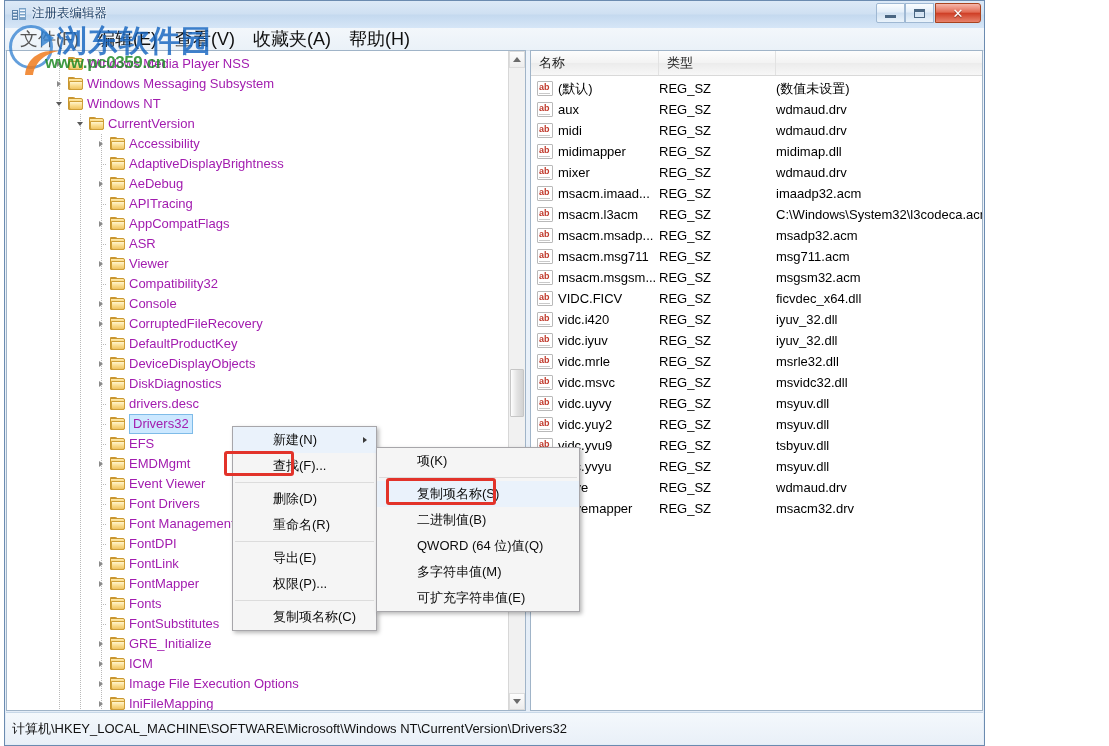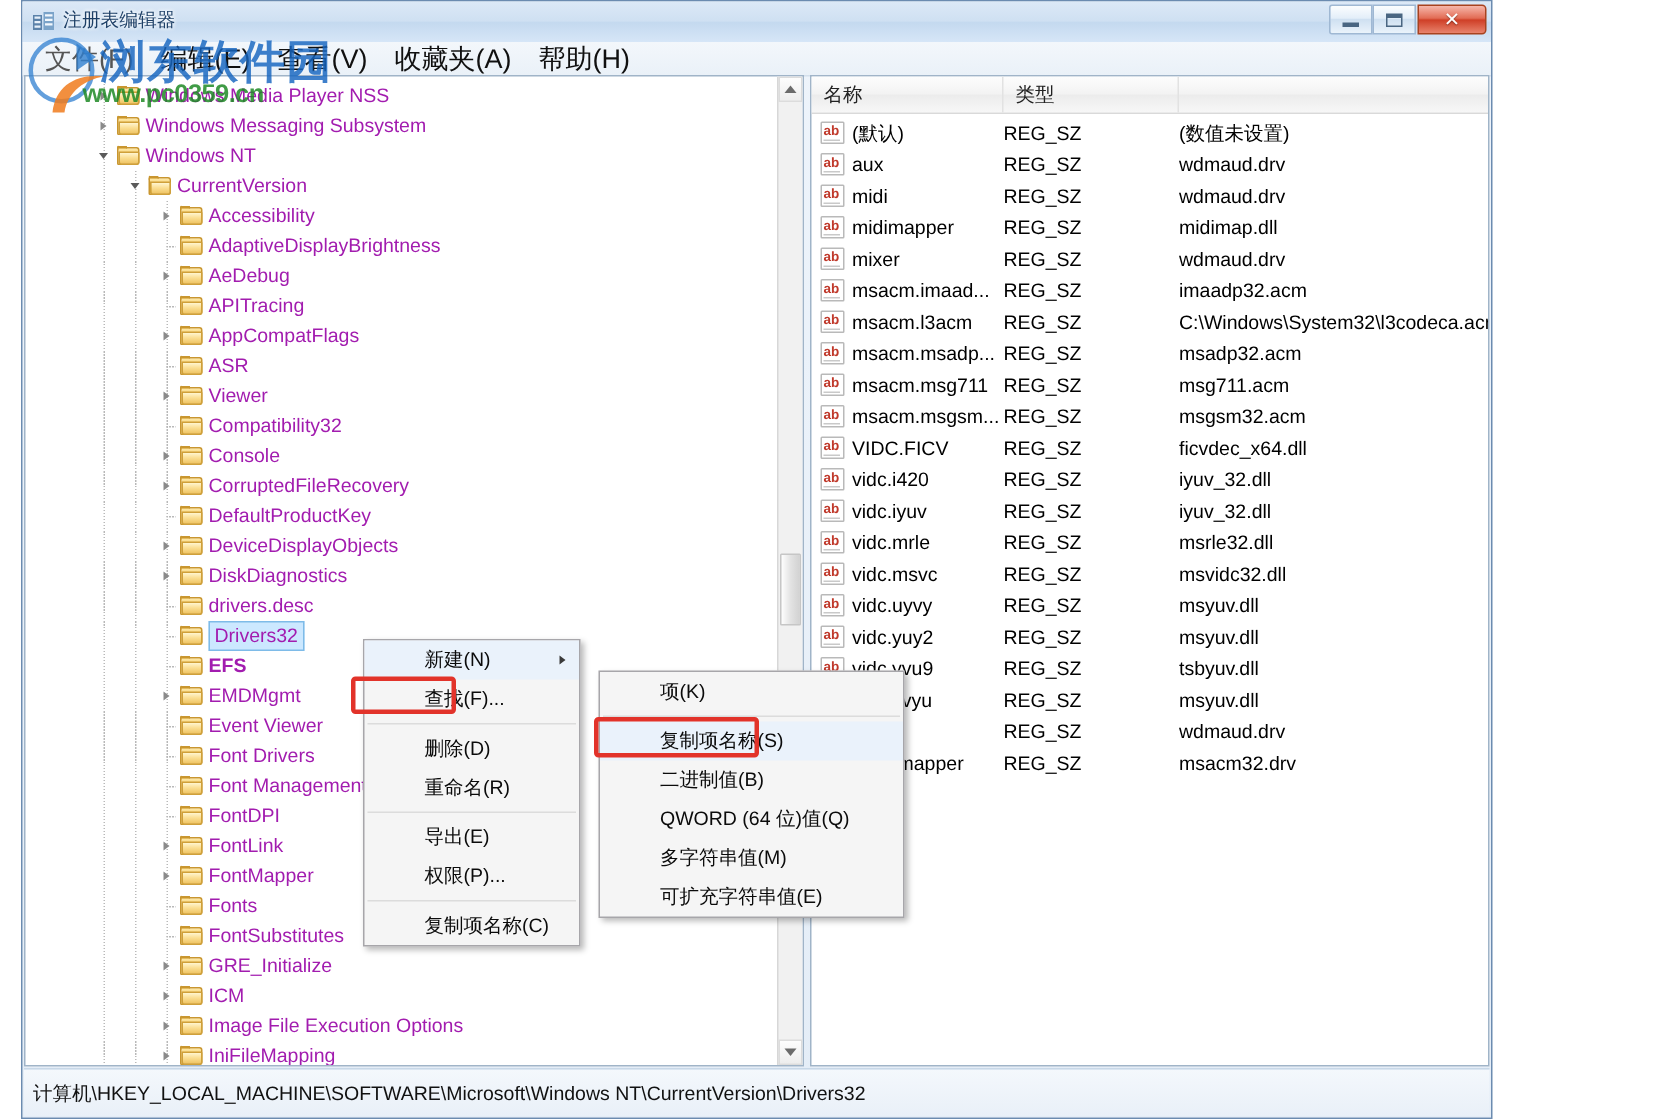--- a/index.html
+++ b/index.html
@@ -3,21 +3,21 @@
 <meta charset="utf-8">
 <style>
   html,body{margin:0;padding:0;}
   body{
     width:1109px;height:746px;overflow:hidden;
     font-family:"Liberation Sans","DejaVu Sans",sans-serif;
     font-size:13px;color:#000;
     background:#fff;
   }
   .window{
-    position:absolute;left:14px;top:0;width:981px;height:746px;
+    position:absolute;left:4px;top:0;width:981px;height:746px;
     background:linear-gradient(180deg,#eef4fb 0%,#e4edf7 100%);
     border:1px solid #6b8bb0;box-sizing:border-box;
   }
   
   .titlebar{
     position:absolute;left:0;top:0;right:0;height:27px;
     background:linear-gradient(180deg,#dce9f7 0%,#cfe0f2 48%,#c4d9ef 52%,#d6e6f7 100%);
     border-bottom:1px solid #b6cde4;
   }
   .title-icon{
@@ -497,21 +497,21 @@
           <div class="guide" style="left: 73px;"></div>
           <div class="guide" style="left: 94px;"></div>
           <div class="elbow" style="left: 89px;"></div>
           <div class="folder" style="left: 103px;">
             <span class="tab"></span>
             <span class="back"></span>
             <span class="front"></span>
           </div>
           <div class="tlabel sel" style="left: 122px;">Drivers32</div>
         </div>
-        <div class="trow" style="position: absolute; left: 0px; right: 0px; top: 383px; font-weight: bold;">
+        <div class="trow" style="position: absolute; left: 0px; right: 0px; top: 383px;">
           <div class="guide" style="left: 52px;"></div>
           <div class="guide" style="left: 73px;"></div>
           <div class="guide" style="left: 94px;"></div>
           <div class="elbow" style="left: 89px;"></div>
           <div class="folder" style="left: 103px;">
             <span class="tab"></span>
             <span class="back"></span>
             <span class="front"></span>
           </div>
           <div class="tlabel" style="left: 122px;">EFS</div>
@@ -881,21 +881,21 @@
       <div class="ctx-sep"></div>
       <div class="ctx-item">删除(D)</div>
       <div class="ctx-item">重命名(R)</div>
       <div class="ctx-sep"></div>
       <div class="ctx-item">导出(E)</div>
       <div class="ctx-item">权限(P)...</div>
       <div class="ctx-sep"></div>
       <div class="ctx-item">复制项名称(C)</div>
     </div>
 
-  <div class="ctxmenu" id="sub-root" style="left:371px;top:446px;width:204px;margin-left:13px;">
+  <div class="ctxmenu" id="sub-root" style="left:371px;top:446px;width:204px;">
       <div class="ctx-item">项(K)</div>
       <div class="ctx-sep"></div>
       <div class="ctx-item hl">复制项名称(S)</div>
       <div class="ctx-item">二进制值(B)</div>
       <div class="ctx-item">QWORD (64 位)值(Q)</div>
       <div class="ctx-item">多字符串值(M)</div>
       <div class="ctx-item">可扩充字符串值(E)</div>
     </div>
 
   <div class="redbox" style="left:219px;top:450px;width:70px;height:25px;"></div>

